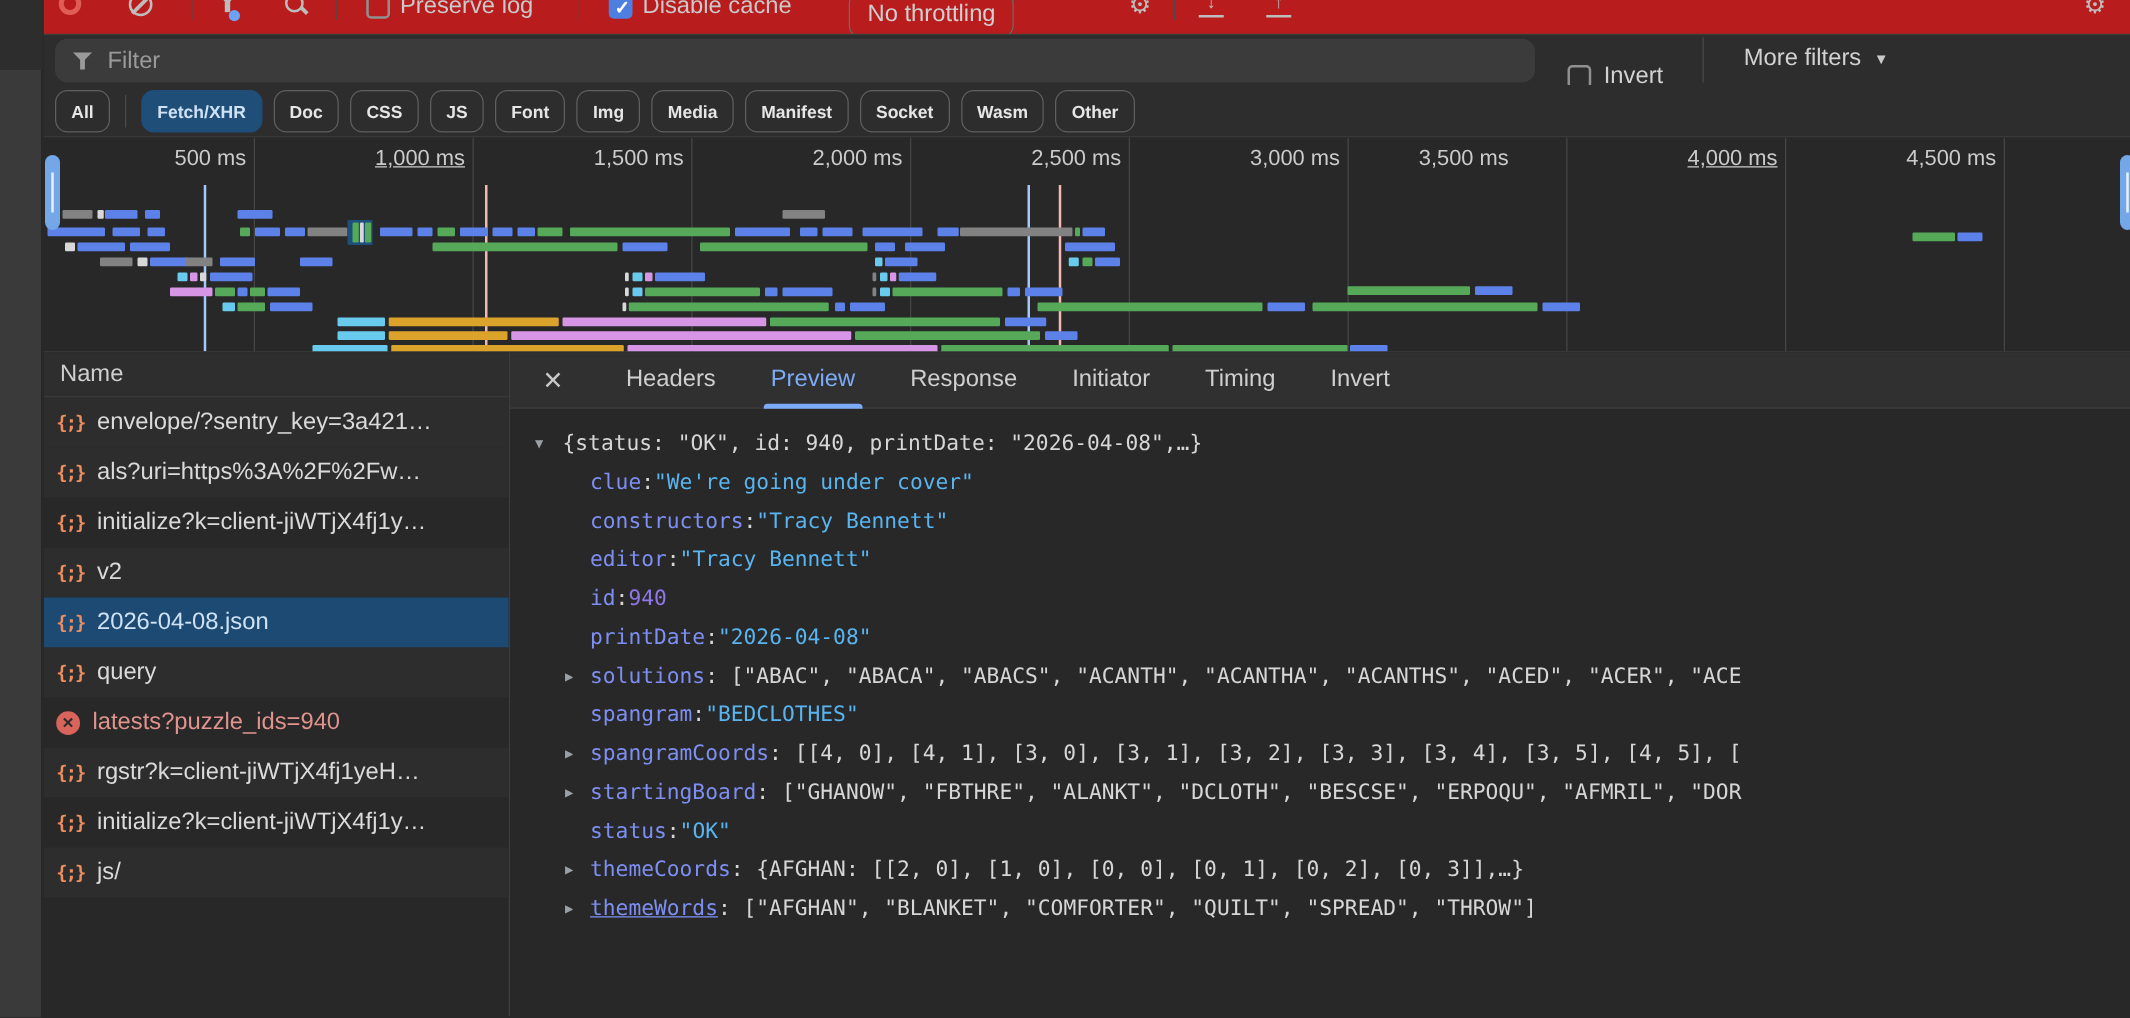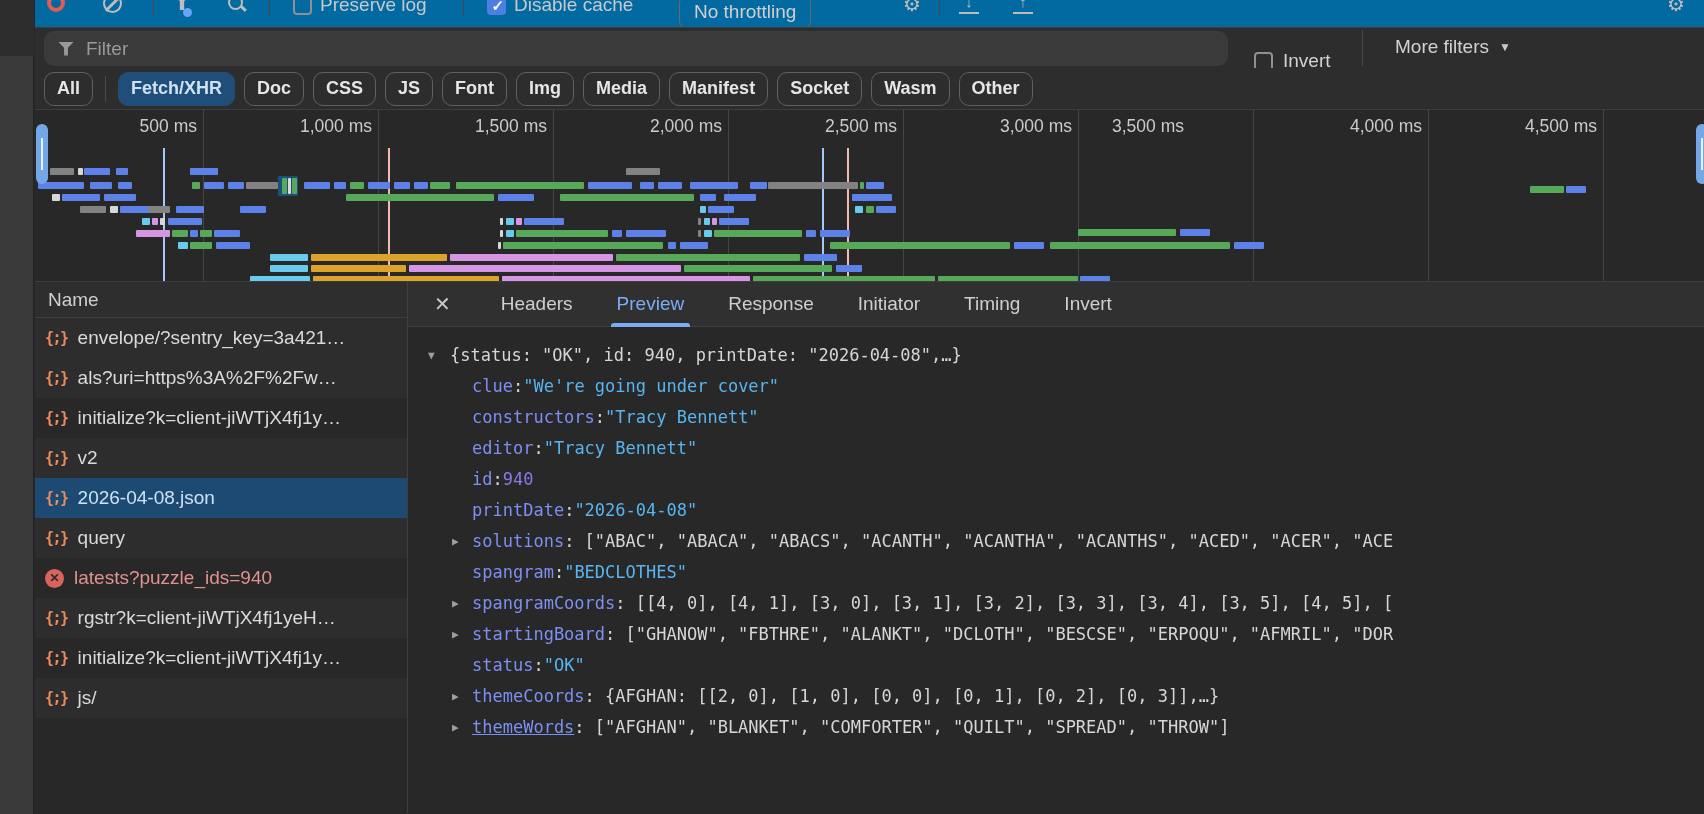--- a/index.html
+++ b/index.html
@@ -7,21 +7,21 @@
     font-family:"Liberation Sans", sans-serif; }
   #app { position:relative; width:1704px; height:814px; background:#282828; color:#d6d6d6; }
 
   
   #left-strip { position:absolute; left:0; top:0; width:34px; height:814px; background:#3a3a3a; border-right:1px solid #222; }
   #left-strip .corner { position:absolute; left:0; top:0; width:34px; height:56px; background:#2d2d2d; }
 
   #devtools { position:absolute; left:35px; top:0; width:1669px; height:814px; }
 
   
-  .toolbar { position:relative; height:28px; background:#0369a1; border-bottom:1px solid #3d3d3d; overflow:hidden; }
+  .toolbar { position:relative; height:28px; background:#b91c1c; border-bottom:1px solid #3d3d3d; overflow:hidden; }
   .toolbar-inner { position:absolute; left:0; top:-18px; width:100%; height:46px; }
   .titem { position:absolute; top:12px; display:flex; align-items:center; gap:8px; color:#c9c9c9; font-size:19px; }
   .icon-record { width:18px; height:18px; border:4px solid #df5d55; border-radius:50%; }
   .icon-clear { position:relative; width:19px; height:19px; border:2.5px solid #bdbdbd; border-radius:50%; }
   .icon-clear::after { content:""; position:absolute; left:-2px; top:6.5px; width:18px; height:2.5px; background:#bdbdbd; transform:rotate(-45deg); }
   .icon-funnel { position:relative; width:18px; height:16px; background:#bdbdbd;
      clip-path:polygon(0 0,100% 0,62% 45%,62% 100%,38% 100%,38% 45%); }
   .funnel-dot { position:absolute; width:9px; height:9px; border-radius:50%; background:#6ba2f5; }
   .icon-search { position:relative; width:20px; height:20px; }
   .icon-search::before { content:""; position:absolute; left:1px; top:1px; width:11px; height:11px; border:2.5px solid #bdbdbd; border-radius:50%; }
@@ -39,21 +39,21 @@
   .filter-input { position:absolute; left:9px; top:3px; width:1184px; height:35px; background:#3b3b3b; border-radius:10px; display:flex; align-items:center; padding-left:14px; gap:12px; }
   .filter-input .icon-funnel { background:#9a9a9a; width:16px; height:14px; }
   .filter-placeholder { color:#9a9a9a; font-size:19px; }
   .invert-wrap { position:absolute; left:1219px; top:6px; display:flex; align-items:center; gap:10px; color:#d2d2d2; font-size:19px;margin-top:16px; }
   .fsep { position:absolute; left:1327px; top:2px; width:1px; height:36px; background:#4a4a4a; }
   .morefilters { position:absolute; left:1360px; top:8px; color:#d2d2d2; font-size:19px; display:flex; align-items:center; gap:10px; }
   .dd-arrow { font-size:12px; color:#c9c9c9; }
 
   
   .chips-row { position:relative; height:42px; background:#2d2d2d; border-bottom:1px solid #3d3d3d; display:flex; align-items:center; padding-left:9px; gap:9px; }
-  .chip { height:34px; border:1.5px solid #5f5f5f; border-radius:10px; padding:0 12px; display:flex; align-items:center; color:#e6e6e6; font-size:18px; font-weight:bold; background:transparent; }
+  .chip { height:34px; border:1.5px solid #5f5f5f; border-radius:10px; padding:0 12px; display:flex; align-items:center; color:#e6e6e6; font-size:14px; font-weight:bold; background:transparent; }
   .chip.selected { background:#1f4e79; border-color:#1f4e79; color:#cfe2f5; }
   .chip-sep { width:1px; height:26px; background:#4a4a4a; margin:0 3px; }
 
   
   .overview { position:relative; height:172px; background:#282828; border-bottom:1px solid #3d3d3d; overflow:hidden; }
   .gridline { position:absolute; top:0; bottom:0; width:1px; background:#454545; }
   .ruler-label { position:absolute; top:6px; color:#cbcbcb; font-size:17.5px; text-align:right; }
   .event-line { position:absolute; top:38px; bottom:0; width:2px; }
   .wbar { position:absolute; height:7px; border-radius:1px; }
   .handle { position:absolute; top:14px; width:12px; height:60px; background:#74a7e8; border-radius:6px; }
@@ -184,27 +184,27 @@
         <div class="gridline" style="left: 168px;"></div>
         <div class="gridline" style="left: 343px;"></div>
         <div class="gridline" style="left: 518px;"></div>
         <div class="gridline" style="left: 693px;"></div>
         <div class="gridline" style="left: 868px;"></div>
         <div class="gridline" style="left: 1043px;"></div>
         <div class="gridline" style="left: 1218px;"></div>
         <div class="gridline" style="left: 1393px;"></div>
         <div class="gridline" style="left: 1568px;"></div>
         <div class="ruler-label" style="left: 42px; width: 120px;">500 ms</div>
-        <div class="ruler-label" style="left: 217px; width: 120px;">1,000 ms</div>
+        <div class="ruler-label" style="left: 217px; width: 120px; text-decoration: underline;">1,000 ms</div>
         <div class="ruler-label" style="left: 392px; width: 120px;">1,500 ms</div>
         <div class="ruler-label" style="left: 567px; width: 120px;">2,000 ms</div>
         <div class="ruler-label" style="left: 742px; width: 120px;">2,500 ms</div>
         <div class="ruler-label" style="left: 917px; width: 120px;">3,000 ms</div>
-        <div class="ruler-label" style="left: 1029px; width: 120px;">3,500 ms</div>
-        <div class="ruler-label" style="left: 1267px; width: 120px;">4,000 ms</div>
+        <div class="ruler-label" style="left: 1052px; width: 120px;">3,500 ms</div>
+        <div class="ruler-label" style="left: 1267px; width: 120px; text-decoration: underline;">4,000 ms</div>
         <div class="ruler-label" style="left: 1442px; width: 120px;">4,500 ms</div>
         <div class="ruler-label" style="left: 1568px; width: 120px;">5,</div>
         <div class="event-line" style="left: 128px; background: rgb(165, 200, 250);"></div>
         <div class="event-line" style="left: 353px; background: rgb(242, 185, 179);"></div>
         <div class="event-line" style="left: 787px; background: rgb(165, 200, 250);"></div>
         <div class="event-line" style="left: 812px; background: rgb(242, 185, 179);"></div>
         <div class="wbar" style="left: 15px; top: 58px; width: 24px; background: rgb(130, 130, 130);"></div>
         <div class="wbar" style="left: 43px; top: 58px; width: 5px; background: rgb(216, 216, 216);"></div>
         <div class="wbar" style="left: 49px; top: 58px; width: 26px; background: rgb(92, 129, 232);"></div>
         <div class="wbar" style="left: 81px; top: 58px; width: 12px; background: rgb(92, 129, 232);"></div>

